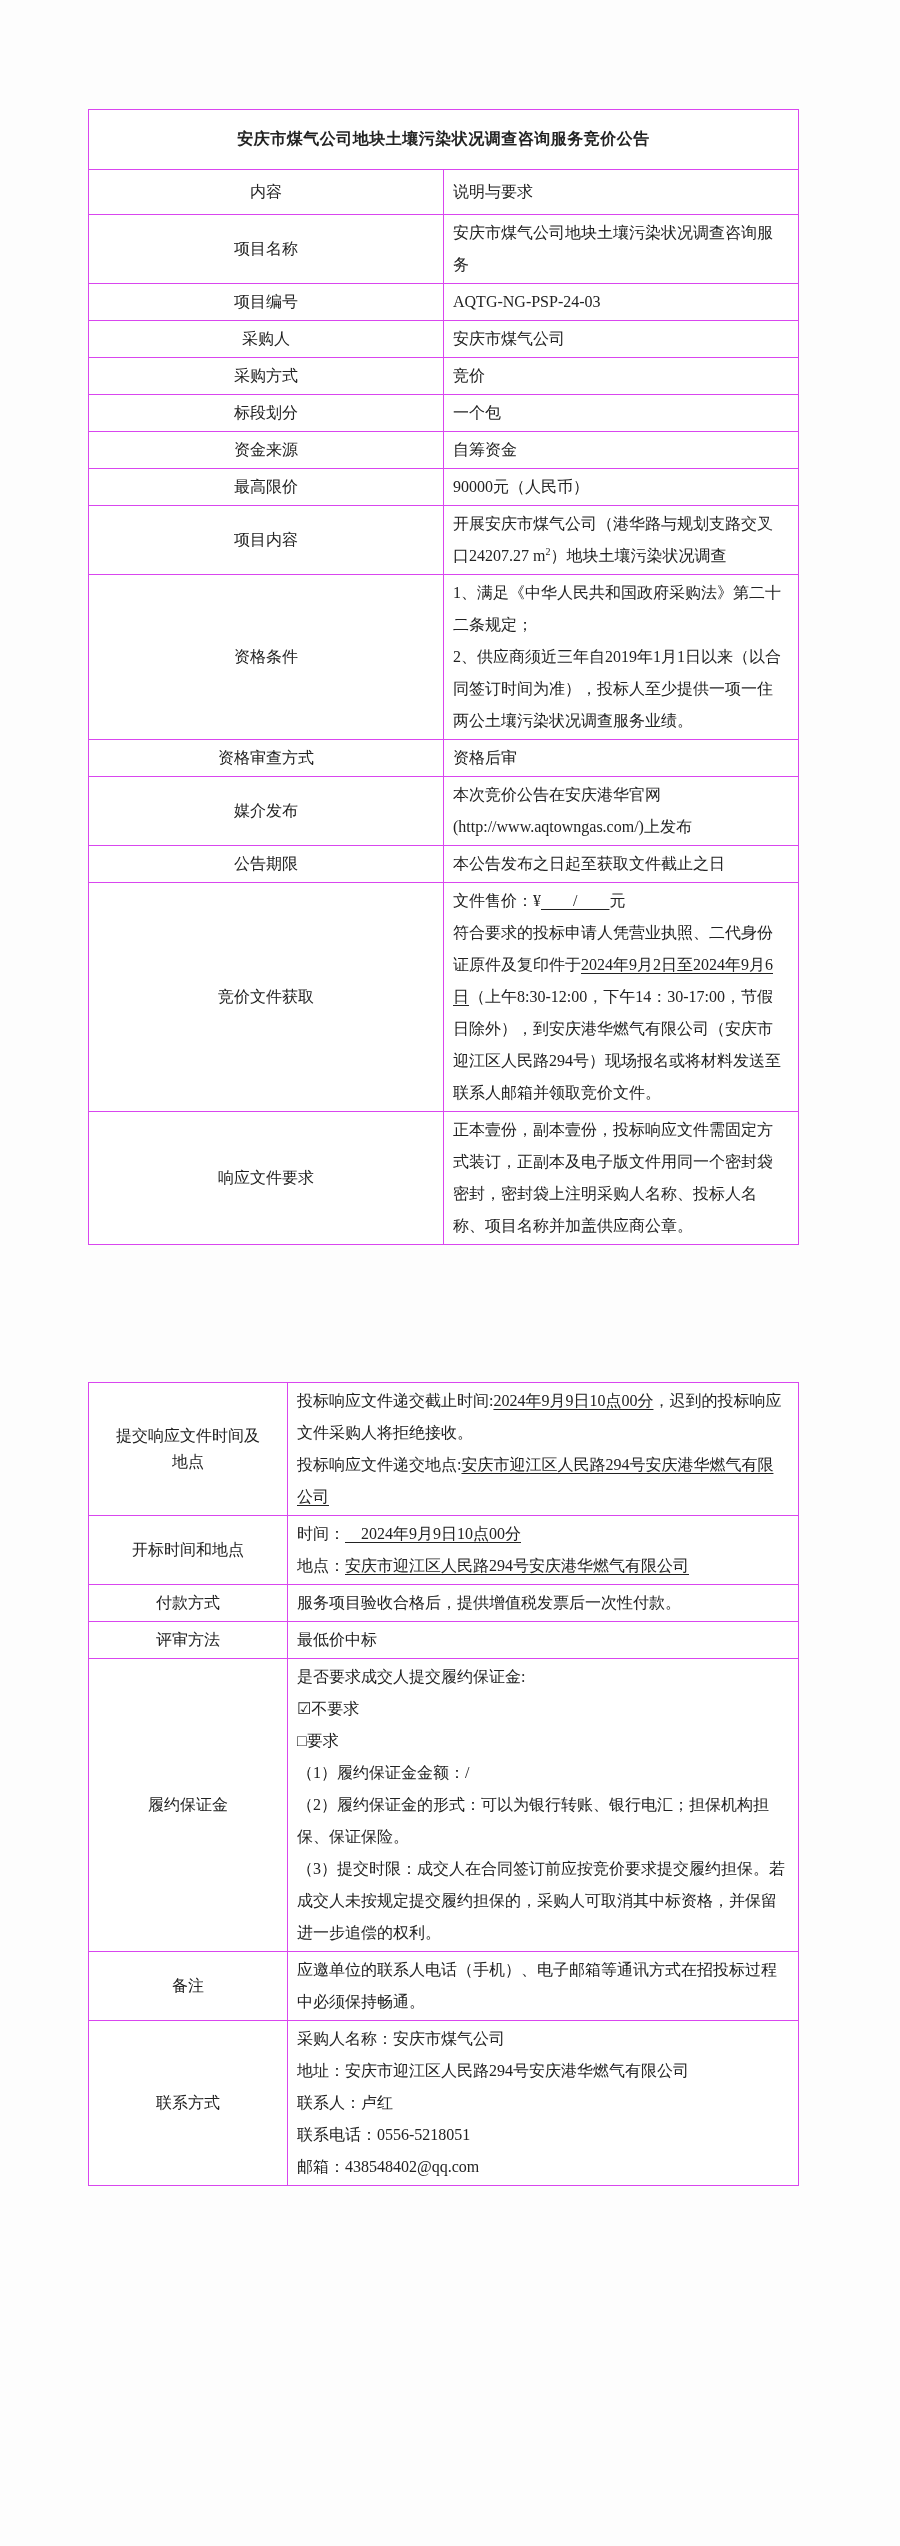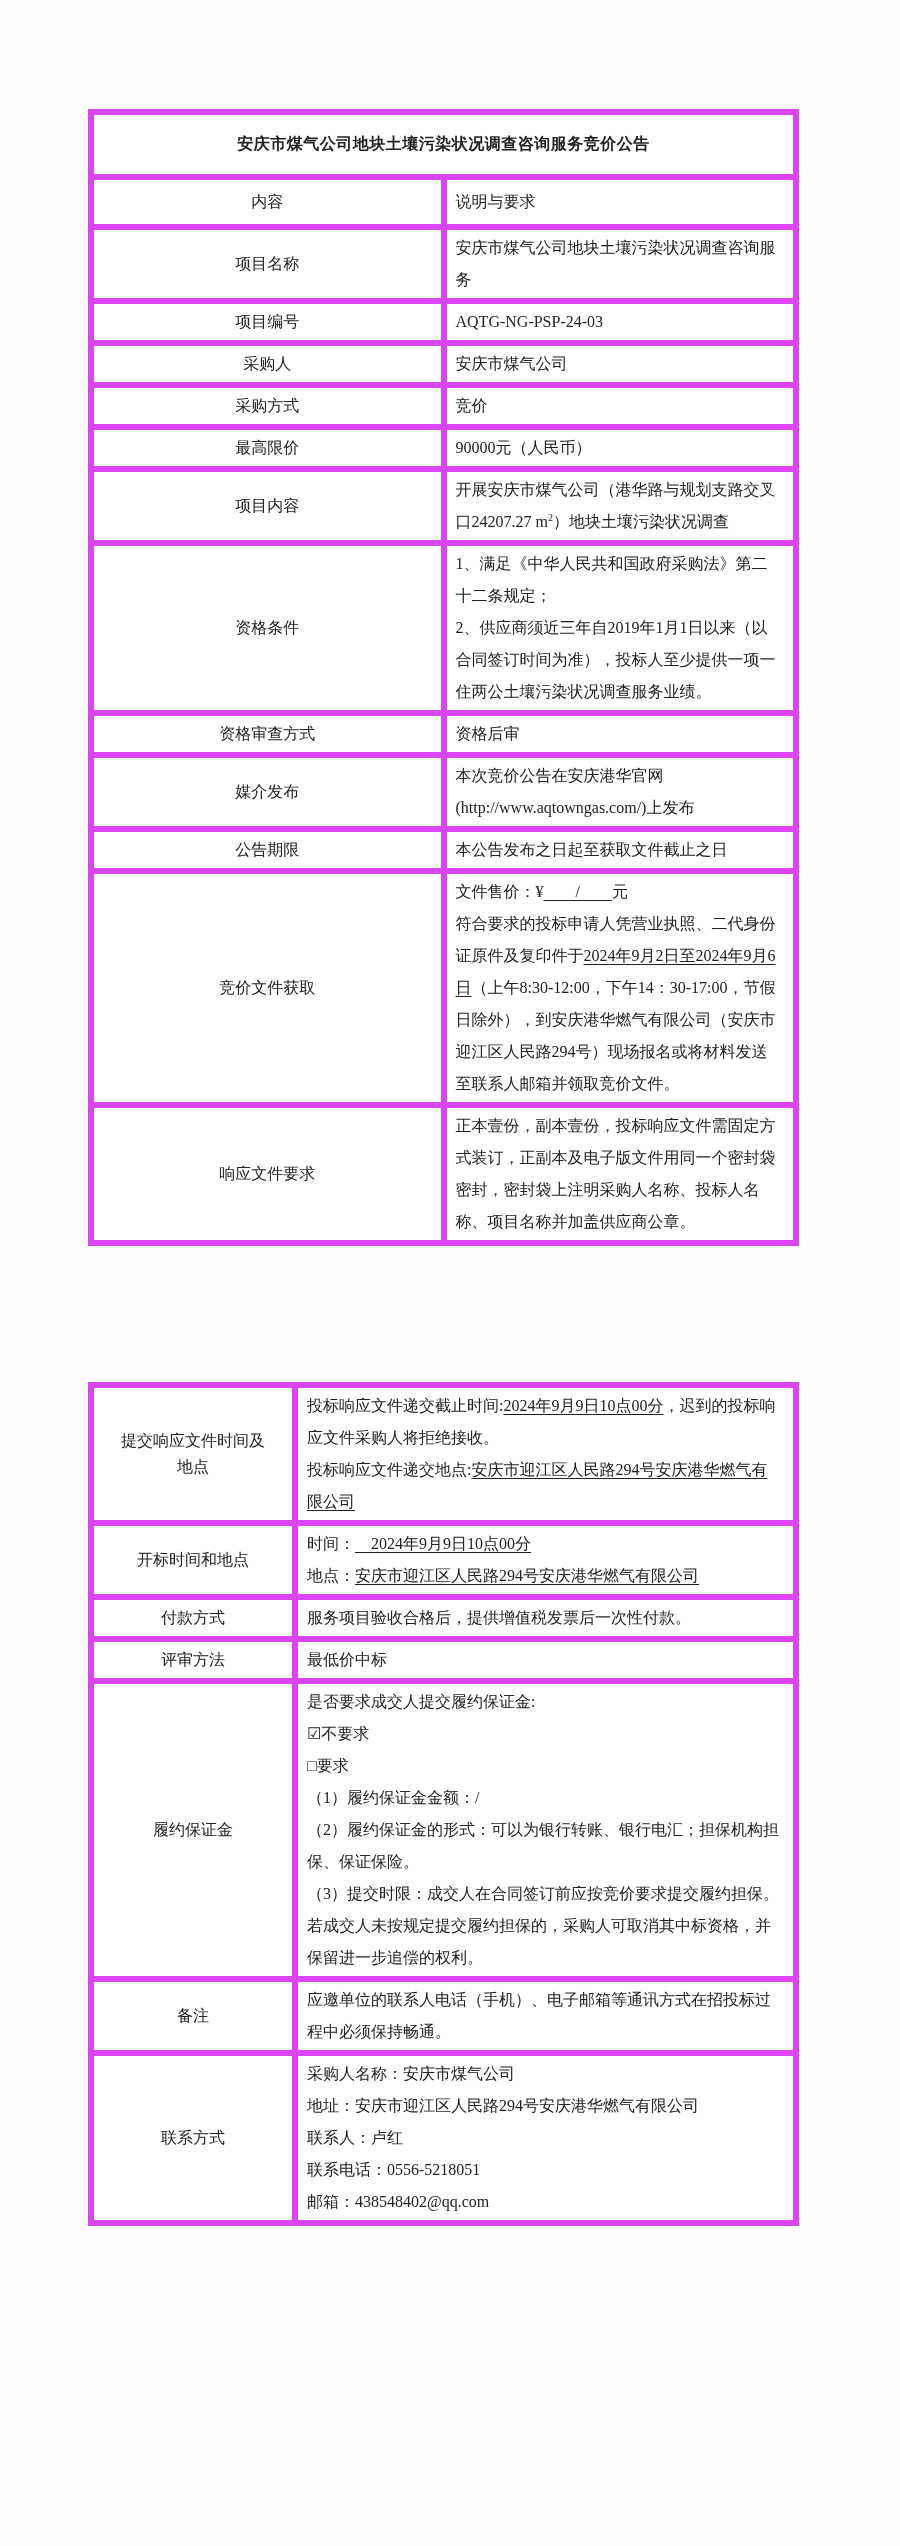--- a/index.html
+++ b/index.html
@@ -8,21 +8,21 @@
     background:#fdfdfd;color:#222;
     font-family:"Liberation Serif","DejaVu Serif",serif;
   }
   .page{position:absolute;inset:0;background:#fdfdfd;}
   table.tbl{
     position:absolute;left:88px;width:711px;
     border-collapse:collapse;table-layout:fixed;background:#fff;
   }
   #table1{top:109px;}
   #table2{top:1382px;}
-  .tbl td{border:6px solid #d946ef;font-size:16px;vertical-align:middle;}
+  .tbl td{border:1px solid #d946ef;font-size:16px;vertical-align:middle;}
   td.lbl{width:158px;text-align:center;padding:4px 20px;line-height:26px;}
   td.val{padding:2px 10px 2px 9px;line-height:32px;}
   td.val p{margin:0;}
   .title-cell{
     height:57px;text-align:center;font-weight:bold;
     font-size:17.5px;letter-spacing:0.5px;
   }
   .hdr{text-align:left;height:36px;}
   .u{text-decoration:underline;text-underline-offset:3px;}
   sup{font-size:10px;line-height:0;}
@@ -56,20 +56,32 @@
         <tr>
           <td class="lbl">采购人</td>
           <td class="val">
             <p><span>安庆市煤气公司</span></p>
           </td>
         </tr>
         <tr>
           <td class="lbl">采购方式</td>
           <td class="val">
             <p><span>竞价</span></p>
+          </td>
+        </tr>
+        <tr>
+          <td class="lbl">标段划分</td>
+          <td class="val">
+            <p><span>一个包</span></p>
+          </td>
+        </tr>
+        <tr>
+          <td class="lbl">资金来源</td>
+          <td class="val">
+            <p><span>自筹资金</span></p>
           </td>
         </tr>
         <tr>
           <td class="lbl">最高限价</td>
           <td class="val">
             <p><span>90000元（人民币）</span></p>
           </td>
         </tr>
         <tr>
           <td class="lbl">项目内容</td>

